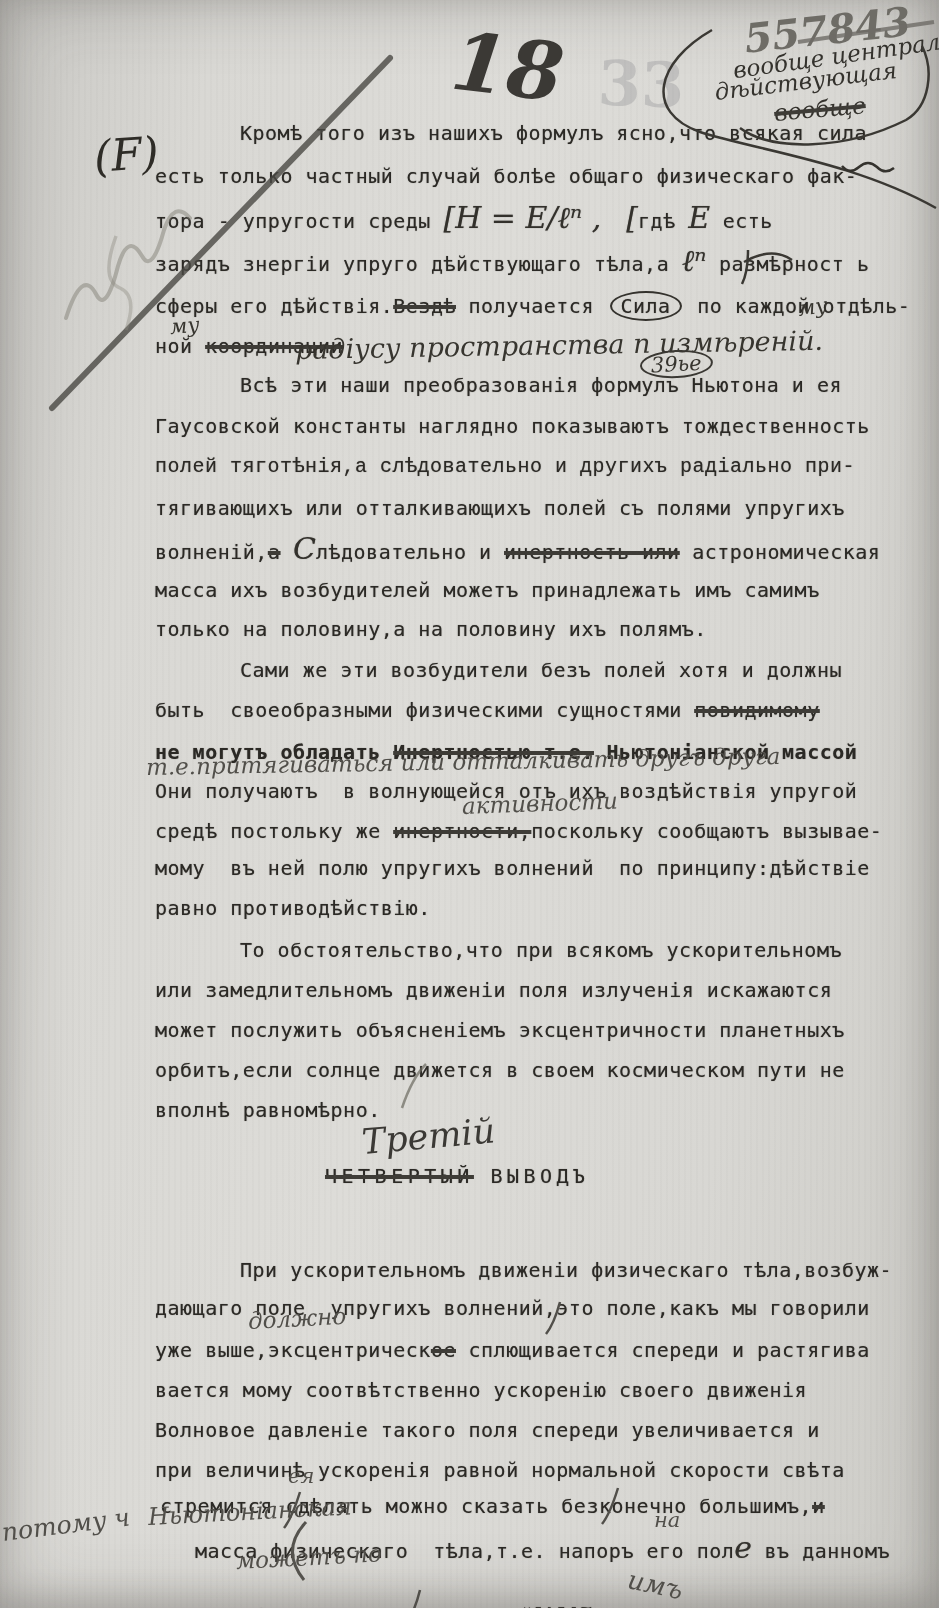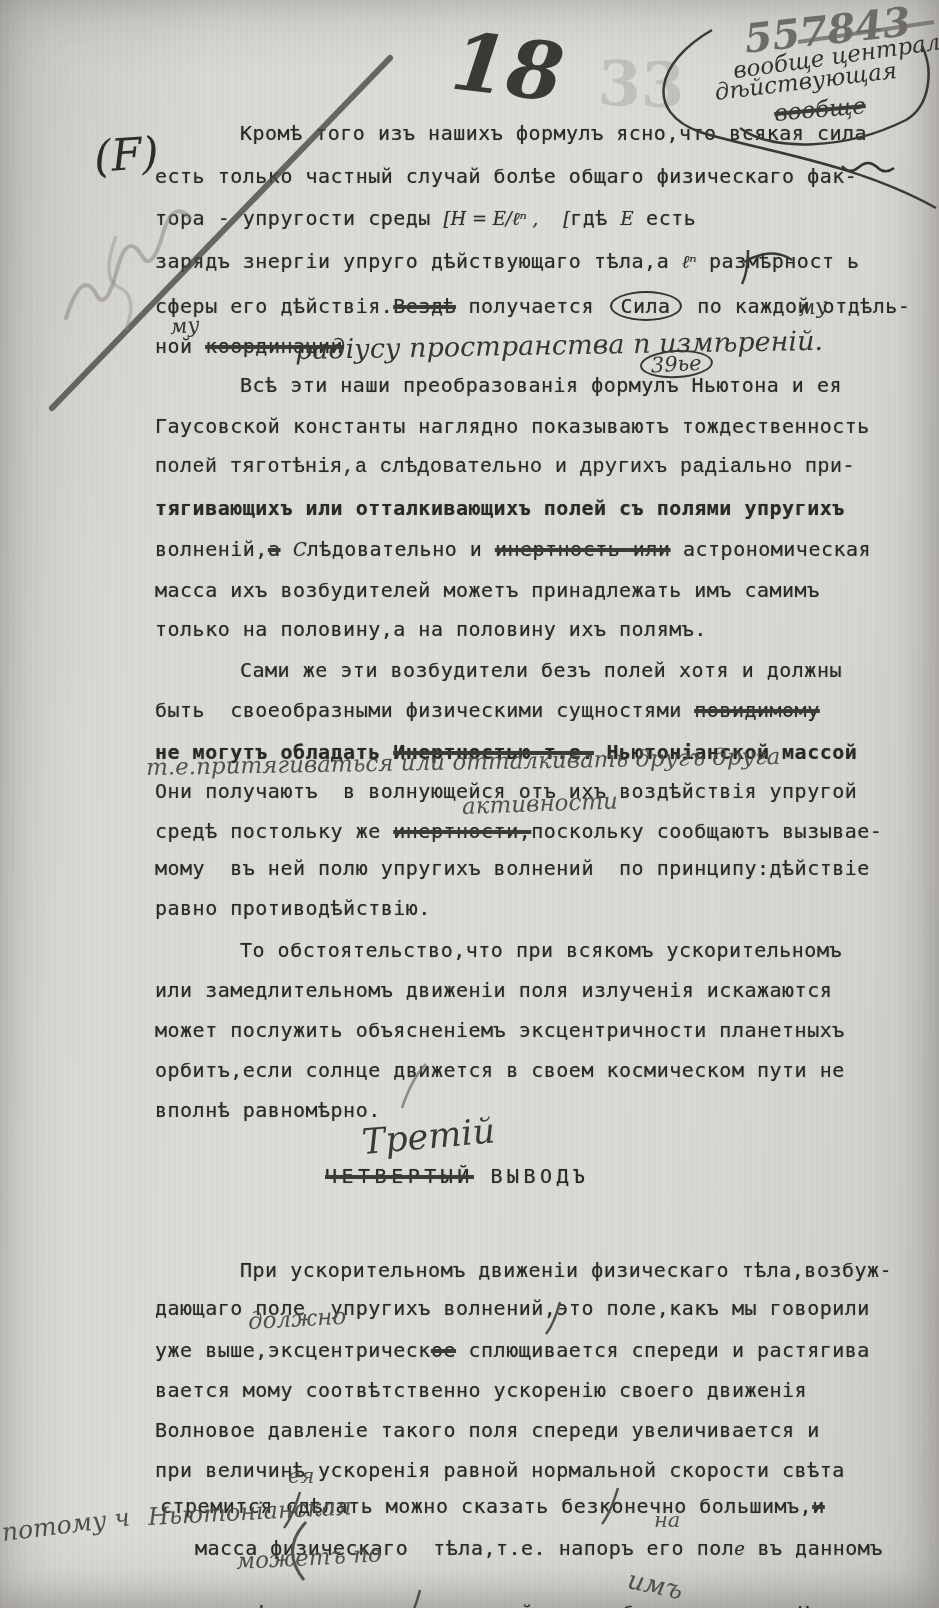--- a/index.html
+++ b/index.html
@@ -14,21 +14,21 @@
   .tline{
     position:absolute;white-space:pre;
     font-family:"DejaVu Sans Mono","DejaVu Serif",monospace;
     font-size:20px;line-height:26px;letter-spacing:.5px;color:#2b2925;
     text-shadow:0 0 1px rgba(43,41,37,.55);
   }
   .struck{text-decoration:line-through;text-decoration-thickness:3.5px;text-decoration-color:#3e3c37;}
   .wide{letter-spacing:4.5px;}
   .circled{display:inline-block;border:2.5px solid #34322d;border-radius:50%;padding:0 9px;margin:0 3px;}
   .hand{font-family:"DejaVu Serif",serif;font-style:italic;color:#514f4a;}
-  .tline .inline{font-size:18px;font-style:italic;color:#33312c;font-family:"DejaVu Serif",serif;letter-spacing:0;}
+  .tline .inline{font-size:30px;font-style:italic;color:#33312c;font-family:"DejaVu Serif",serif;letter-spacing:0;}
   .note{position:absolute;white-space:pre;transform-origin:left center;line-height:1.05;}
   .circ{border:2.5px solid #3a3833;border-radius:50%;padding:1px 9px;}
   .pagenum{
     position:absolute;font-family:"DejaVu Serif",serif;font-style:italic;font-weight:bold;
     transform:rotate(7deg);
   }
   .stamp{
     position:absolute;font-family:"DejaVu Serif",serif;font-style:italic;font-weight:bold;
     transform:rotate(-6deg);
   }
@@ -54,21 +54,21 @@
   <div id="typed-layer">
       <div class="tline" style="left: 240px; top: 120px;"><span>Кромѣ того изъ нашихъ формулъ ясно,что всякая сила</span></div>
       <div class="tline" style="left: 155px; top: 163px;"><span>есть только частный случай болѣе общаго физическаго фак-</span></div>
       <div class="tline" style="left: 155px; top: 205px;"><span>тора - упругости среды </span><span class="hand inline">[Н = Е/ℓⁿ ,</span><span>  </span><span class="hand inline">[</span><span>гдѣ </span><span class="hand inline">Е</span><span> есть</span></div>
       <div class="tline" style="left: 155px; top: 248px;"><span>зарядъ знергіи упруго дѣйствующаго тѣла,а </span><span class="hand inline">ℓⁿ</span><span> размѣрност ь</span></div>
       <div class="tline" style="left: 155px; top: 291px;"><span>сферы его дѣйствія.</span><span class="struck">Вездѣ</span><span> получается </span><span class="circled">Сила</span><span> по каждой отдѣль-</span></div>
       <div class="tline" style="left: 155px; top: 333px;"><span>ной </span><span class="struck">координации</span></div>
       <div class="tline" style="left: 240px; top: 372px;"><span>Всѣ эти наши преобразованія формулъ Ньютона и ея</span></div>
       <div class="tline" style="left: 155px; top: 413px;"><span>Гаусовской константы наглядно показываютъ тождественность</span></div>
       <div class="tline" style="left: 155px; top: 454px; font-family: Liberation Mono, monospace;"><span>полей тяготѣнія,а слѣдовательно и другихъ радіально при-</span></div>
-      <div class="tline" style="left: 155px; top: 495px; font-weight: bold;"><span>тягивающихъ или отталкивающихъ полей съ полями упругихъ</span></div>
+      <div class="tline" style="left: 155px; top: 495px;"><span>тягивающихъ или отталкивающихъ полей съ полями упругихъ</span></div>
       <div class="tline" style="left: 155px; top: 536px;"><span>волненій,</span><span class="struck">а</span><span> </span><span class="hand inline">С</span><span>лѣдовательно и </span><span class="struck">инертность или</span><span> астрономическая</span></div>
       <div class="tline" style="left: 155px; top: 577px;"><span>масса ихъ возбудителей можетъ принадлежать имъ самимъ</span></div>
       <div class="tline" style="left: 155px; top: 616px;"><span>только на половину,а на половину ихъ полямъ.</span></div>
       <div class="tline" style="left: 240px; top: 657px;"><span>Сами же эти возбудители безъ полей хотя и должны</span></div>
       <div class="tline" style="left: 155px; top: 697px;"><span>быть  своеобразными физическими сущностями </span><span class="struck">повидимому</span></div>
       <div class="tline" style="left: 155px; top: 739px; font-weight: bold;"><span>не могутъ обладать </span><span class="struck">Инертностью т.е.</span><span> Ньютоніанской массой</span></div>
       <div class="tline" style="left: 155px; top: 778px;"><span>Они получаютъ  в волнующейся отъ ихъ воздѣйствія упругой</span></div>
       <div class="tline" style="left: 155px; top: 818px;"><span>средѣ постольку же </span><span class="struck">инертности,</span><span>поскольку сообщаютъ вызывае-</span></div>
       <div class="tline" style="left: 155px; top: 855px;"><span>мому  въ ней полю упругихъ волнений  по принципу:дѣйствіе</span></div>
       <div class="tline" style="left: 155px; top: 895px;"><span>равно противодѣйствію.</span></div>

